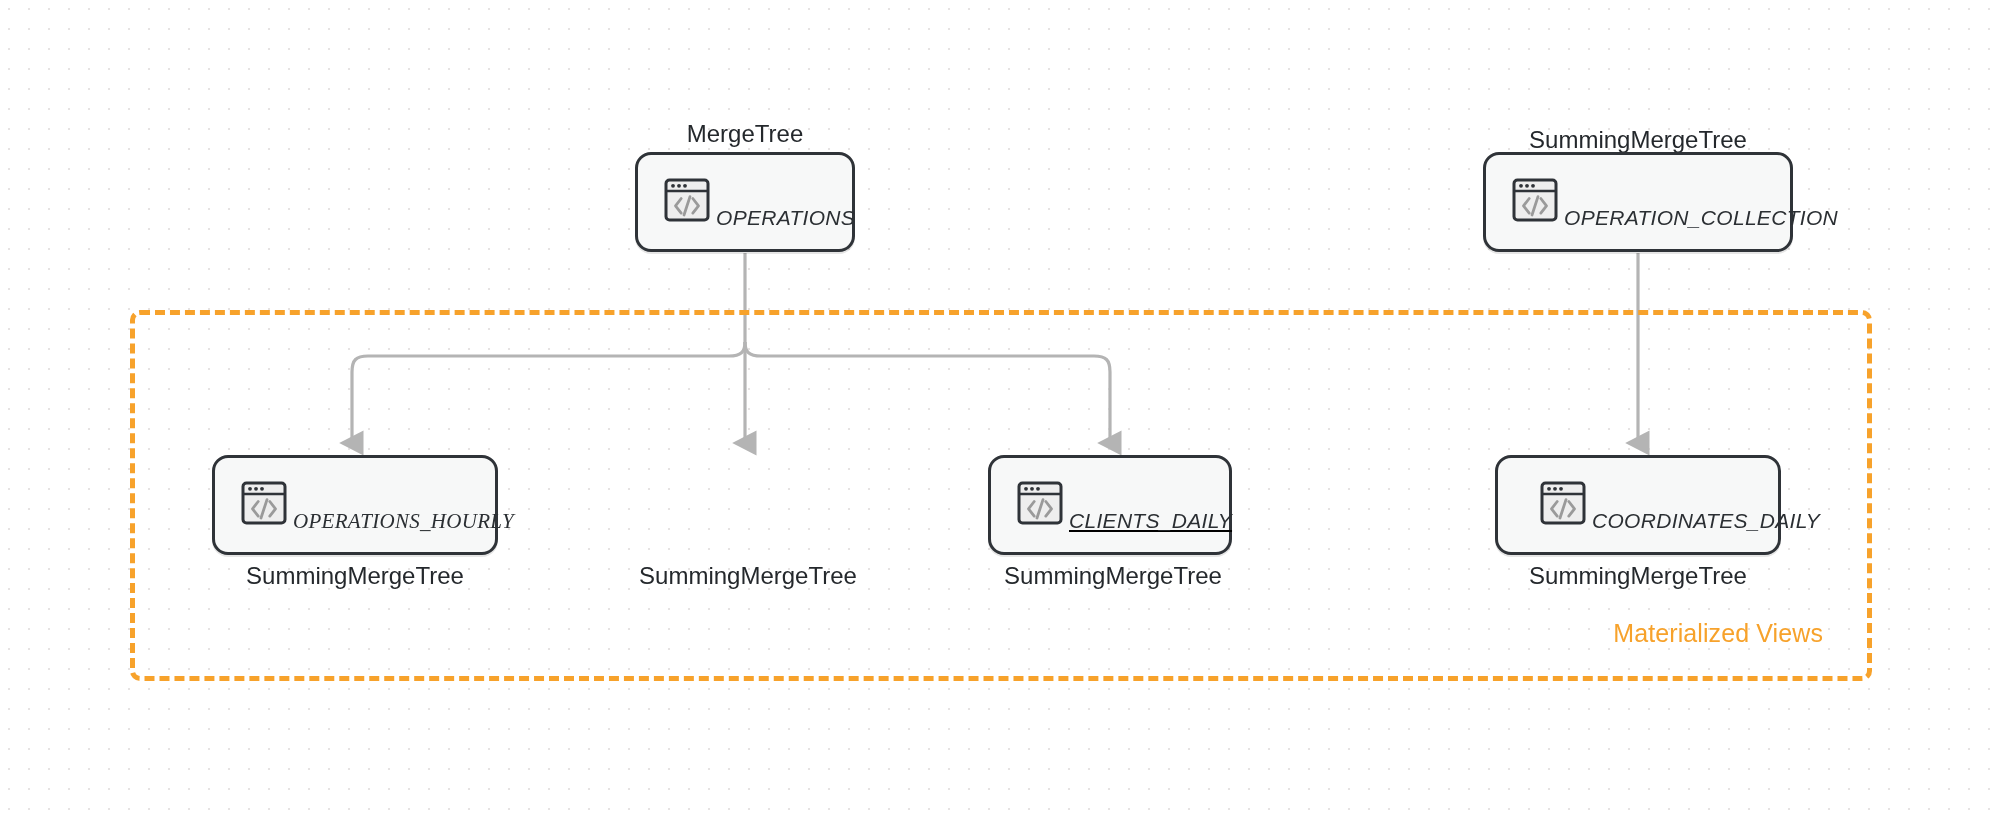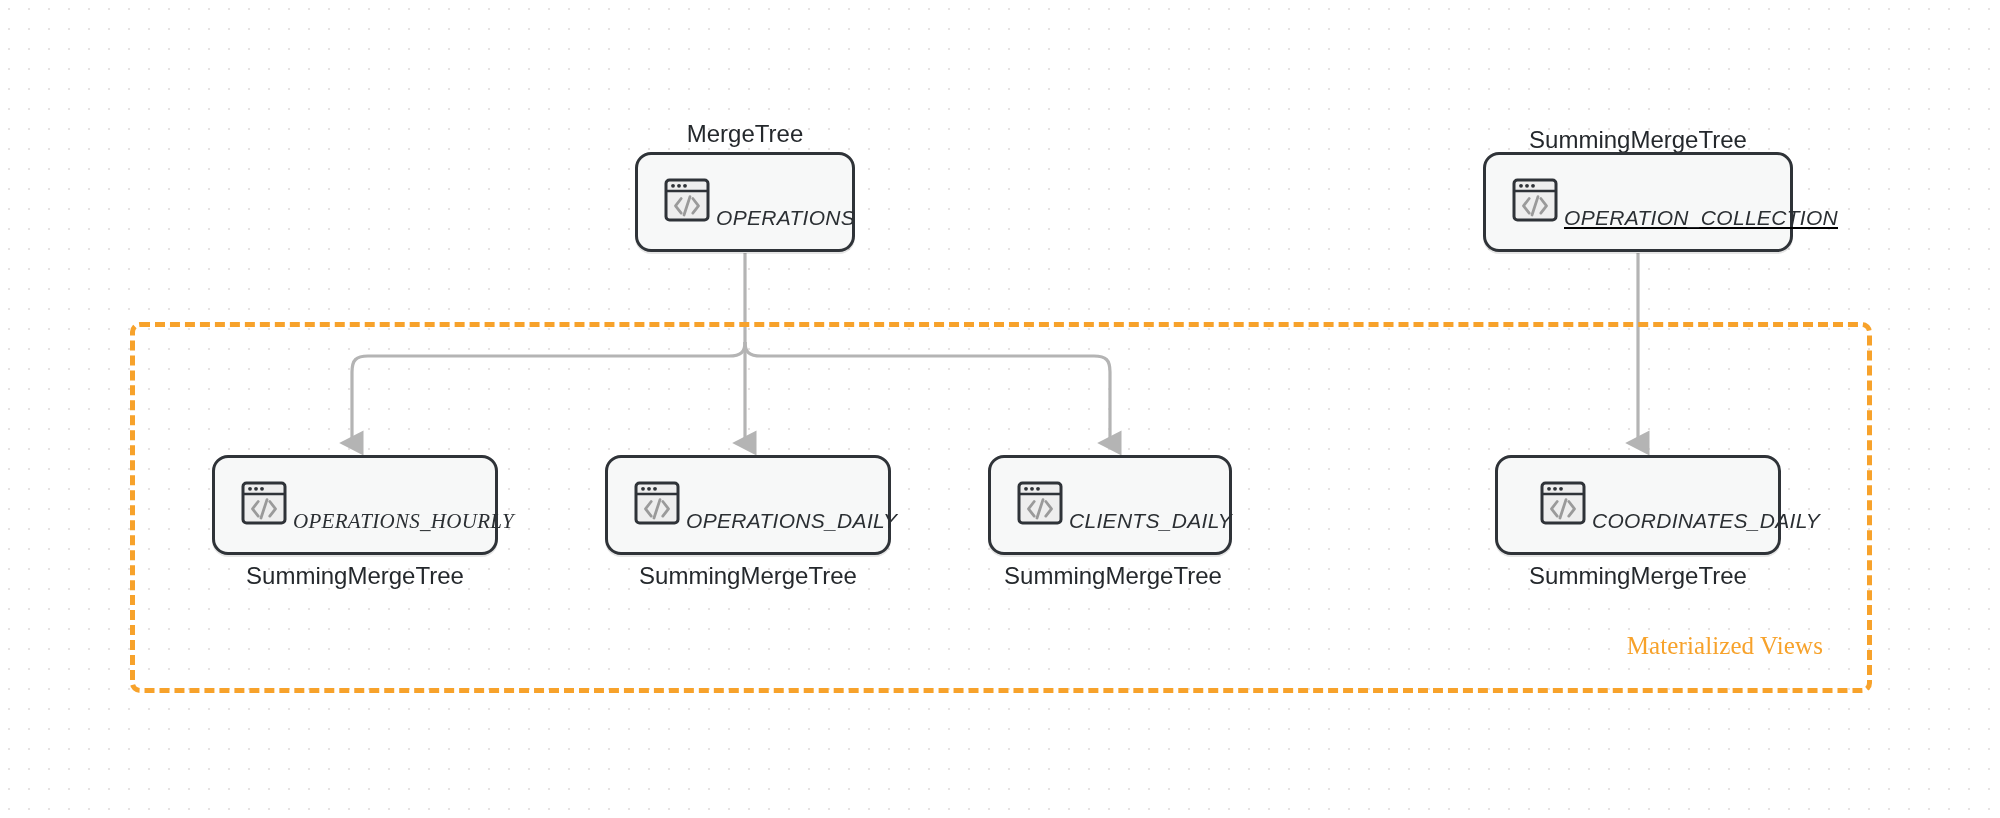--- a/index.html
+++ b/index.html
@@ -27,27 +27,26 @@
     position: absolute;
     left: 0; top: 0;
     width: 2000px; height: 818px;
     pointer-events: none;
   }
 
   
   .mv-group {
     position: absolute;
     left: 130px;
-    top: 322px;
+    top: 310px;
     width: 1742px;
     height: 371px;
     border: 5px dashed #f7a22b;
     border-radius: 10px;
     box-sizing: border-box;
-    font-family: Liberation Serif, serif;
   }
   .mv-group-label {
     position: absolute;
     right: 44px;
     bottom: 28px;
     color: #f7a22b;
     font-size: 25px;
     letter-spacing: 0.1px;
     white-space: nowrap;
   }
@@ -136,21 +135,21 @@
         <circle cx="15" cy="7.8" r="1.9" fill="#2f3338"></circle>
         <circle cx="21" cy="7.8" r="1.9" fill="#2f3338"></circle>
         <path d="M17.2,20.5 L11.5,27.8 L17.2,35.1" fill="none" stroke="#9a9a9a" stroke-width="2.8" stroke-linecap="round" stroke-linejoin="round"></path>
         <path d="M28.8,20.5 L34.5,27.8 L28.8,35.1" fill="none" stroke="#9a9a9a" stroke-width="2.8" stroke-linecap="round" stroke-linejoin="round"></path>
         <path d="M26.0,18.6 L20.0,37.0" fill="none" stroke="#9a9a9a" stroke-width="2.8" stroke-linecap="round"></path>
       </svg>
     </span>
     <span class="nlabel">OPERATIONS</span>
   </div>
 
-  <div class="node" style="left:1483px; top:152px; width:310px; height:100px;text-decoration:underline;">
+  <div class="node" style="left:1483px; top:152px; width:310px; height:100px;">
     <span class="ico">
       <svg width="46" height="44" viewBox="0 0 46 44" xmlns="http://www.w3.org/2000/svg">
         <rect x="2" y="2" width="42" height="40" rx="3.5" ry="3.5" fill="#eeeeee" stroke="#2f3338" stroke-width="3"></rect>
         <path d="M2.5,13 H43.5" stroke="#2f3338" stroke-width="2.6"></path>
         <circle cx="9" cy="7.8" r="1.9" fill="#2f3338"></circle>
         <circle cx="15" cy="7.8" r="1.9" fill="#2f3338"></circle>
         <circle cx="21" cy="7.8" r="1.9" fill="#2f3338"></circle>
         <path d="M17.2,20.5 L11.5,27.8 L17.2,35.1" fill="none" stroke="#9a9a9a" stroke-width="2.8" stroke-linecap="round" stroke-linejoin="round"></path>
         <path d="M28.8,20.5 L34.5,27.8 L28.8,35.1" fill="none" stroke="#9a9a9a" stroke-width="2.8" stroke-linecap="round" stroke-linejoin="round"></path>
         <path d="M26.0,18.6 L20.0,37.0" fill="none" stroke="#9a9a9a" stroke-width="2.8" stroke-linecap="round"></path>
@@ -168,37 +167,22 @@
         <circle cx="15" cy="7.8" r="1.9" fill="#2f3338"></circle>
         <circle cx="21" cy="7.8" r="1.9" fill="#2f3338"></circle>
         <path d="M17.2,20.5 L11.5,27.8 L17.2,35.1" fill="none" stroke="#9a9a9a" stroke-width="2.8" stroke-linecap="round" stroke-linejoin="round"></path>
         <path d="M28.8,20.5 L34.5,27.8 L28.8,35.1" fill="none" stroke="#9a9a9a" stroke-width="2.8" stroke-linecap="round" stroke-linejoin="round"></path>
         <path d="M26.0,18.6 L20.0,37.0" fill="none" stroke="#9a9a9a" stroke-width="2.8" stroke-linecap="round"></path>
       </svg>
     </span>
     <span class="nlabel">OPERATIONS_HOURLY</span>
   </div>
 
-  <div class="node" style="left:605px; top:455px; width:286px; height:100px;">
-    <span class="ico">
-      <svg width="46" height="44" viewBox="0 0 46 44" xmlns="http://www.w3.org/2000/svg">
-        <rect x="2" y="2" width="42" height="40" rx="3.5" ry="3.5" fill="#eeeeee" stroke="#2f3338" stroke-width="3"></rect>
-        <path d="M2.5,13 H43.5" stroke="#2f3338" stroke-width="2.6"></path>
-        <circle cx="9" cy="7.8" r="1.9" fill="#2f3338"></circle>
-        <circle cx="15" cy="7.8" r="1.9" fill="#2f3338"></circle>
-        <circle cx="21" cy="7.8" r="1.9" fill="#2f3338"></circle>
-        <path d="M17.2,20.5 L11.5,27.8 L17.2,35.1" fill="none" stroke="#9a9a9a" stroke-width="2.8" stroke-linecap="round" stroke-linejoin="round"></path>
-        <path d="M28.8,20.5 L34.5,27.8 L28.8,35.1" fill="none" stroke="#9a9a9a" stroke-width="2.8" stroke-linecap="round" stroke-linejoin="round"></path>
-        <path d="M26.0,18.6 L20.0,37.0" fill="none" stroke="#9a9a9a" stroke-width="2.8" stroke-linecap="round"></path>
-      </svg>
-    </span>
-    <span class="nlabel">OPERATIONS_DAILY</span>
-  </div>
-
-  <div class="node" style="left:988px; top:455px; width:244px; height:100px;">
+
+  <div class="node" style="left:988px; top:455px; width:244px; height:100px;text-decoration:underline;">
     <span class="ico">
       <svg width="46" height="44" viewBox="0 0 46 44" xmlns="http://www.w3.org/2000/svg">
         <rect x="2" y="2" width="42" height="40" rx="3.5" ry="3.5" fill="#eeeeee" stroke="#2f3338" stroke-width="3"></rect>
         <path d="M2.5,13 H43.5" stroke="#2f3338" stroke-width="2.6"></path>
         <circle cx="9" cy="7.8" r="1.9" fill="#2f3338"></circle>
         <circle cx="15" cy="7.8" r="1.9" fill="#2f3338"></circle>
         <circle cx="21" cy="7.8" r="1.9" fill="#2f3338"></circle>
         <path d="M17.2,20.5 L11.5,27.8 L17.2,35.1" fill="none" stroke="#9a9a9a" stroke-width="2.8" stroke-linecap="round" stroke-linejoin="round"></path>
         <path d="M28.8,20.5 L34.5,27.8 L28.8,35.1" fill="none" stroke="#9a9a9a" stroke-width="2.8" stroke-linecap="round" stroke-linejoin="round"></path>
         <path d="M26.0,18.6 L20.0,37.0" fill="none" stroke="#9a9a9a" stroke-width="2.8" stroke-linecap="round"></path>

